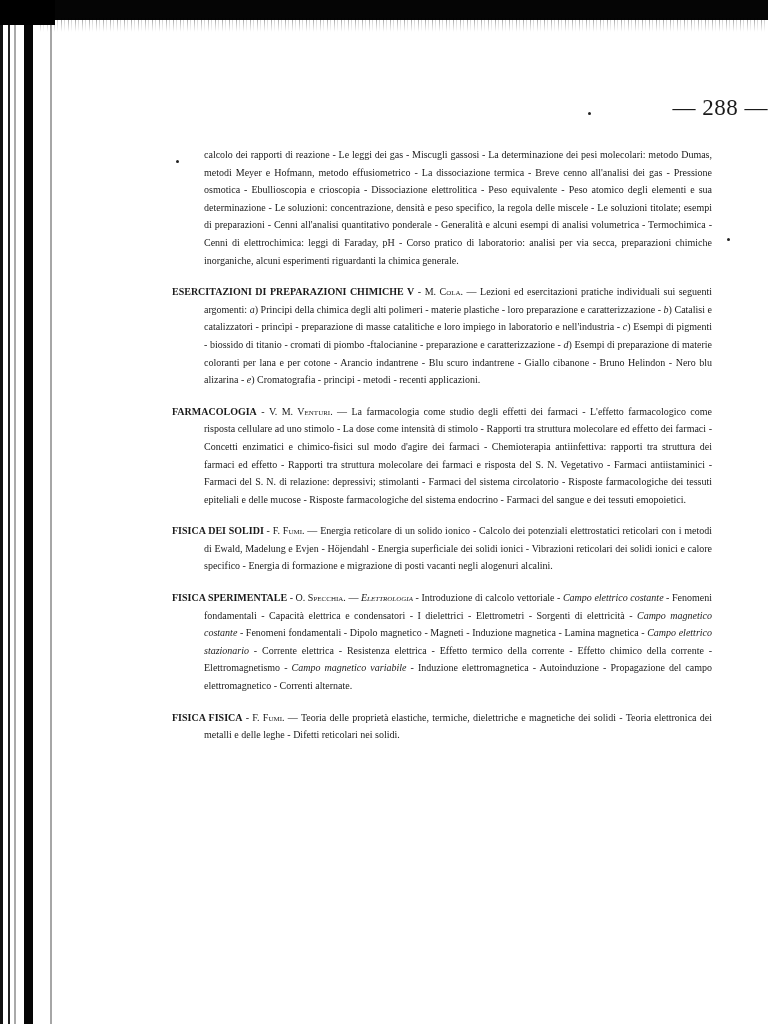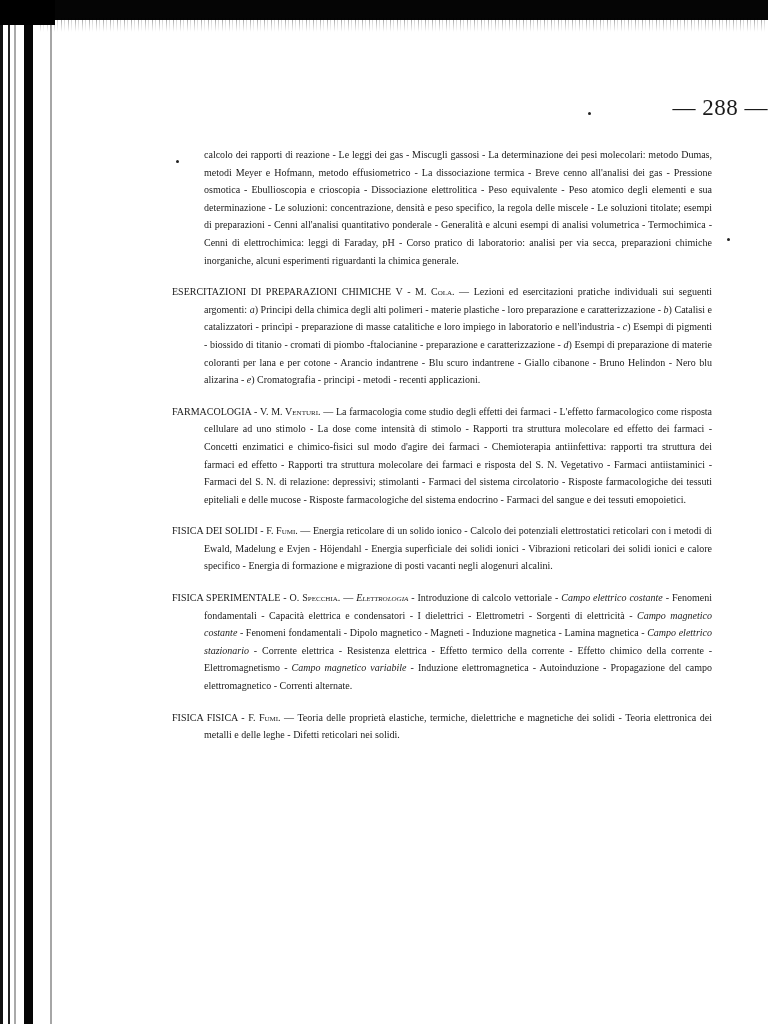--- a/index.html
+++ b/index.html
@@ -40,21 +40,21 @@
   .content {
     position: absolute; left: 172px; top: 146px; width: 540px;
     font-size: 10px; line-height: 17.6px;
   }
   .cont-par {
     margin: 0 0 0 32px; text-align: justify;
   }
   .entry {
     margin: 14px 0 0 0; padding-left: 32px; text-indent: -32px; text-align: justify;
   }
-  .entry .title { font-weight: normal; margin-top: 23px; }
+  .entry .title { font-weight: bold; margin-top: 23px; }
   .entry .author { font-variant: small-caps; }
   .sc { font-variant: small-caps; font-style: italic; }
   .it { font-style: italic; }
   .speck { position: absolute; width: 3px; height: 3px; background: #222; border-radius: 50%; }
 </style>
 </head>
 <body>
 
 <div class="scan-top"></div>
 <div class="scan-top-noise"></div>

